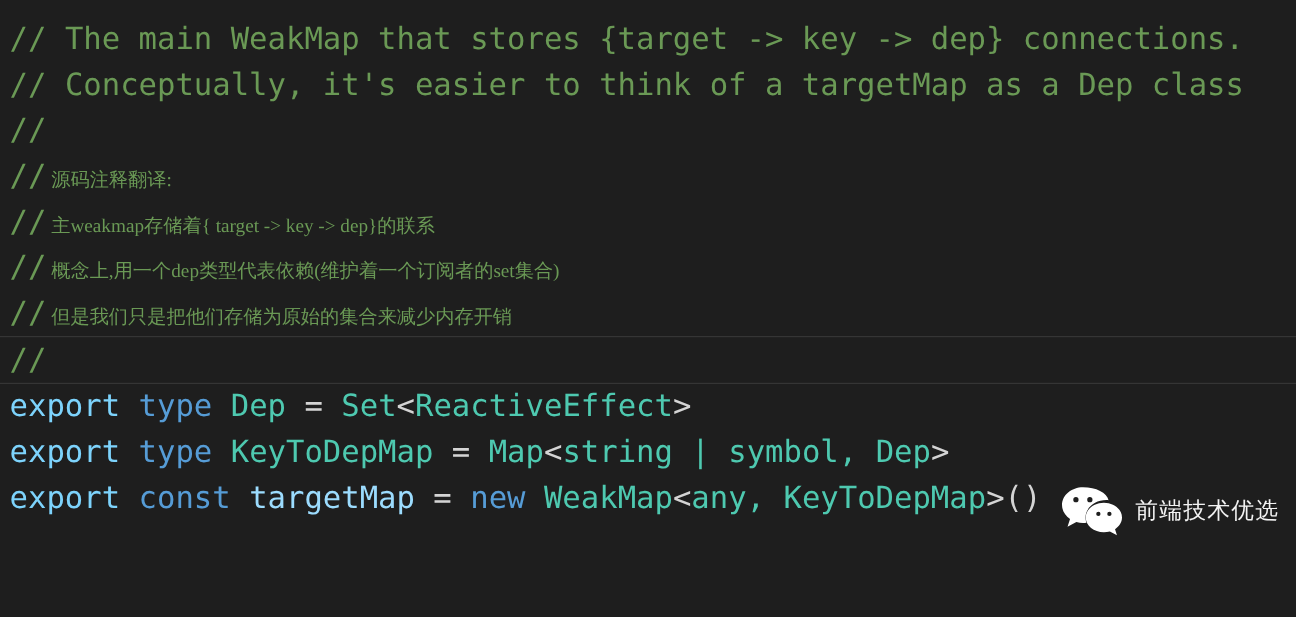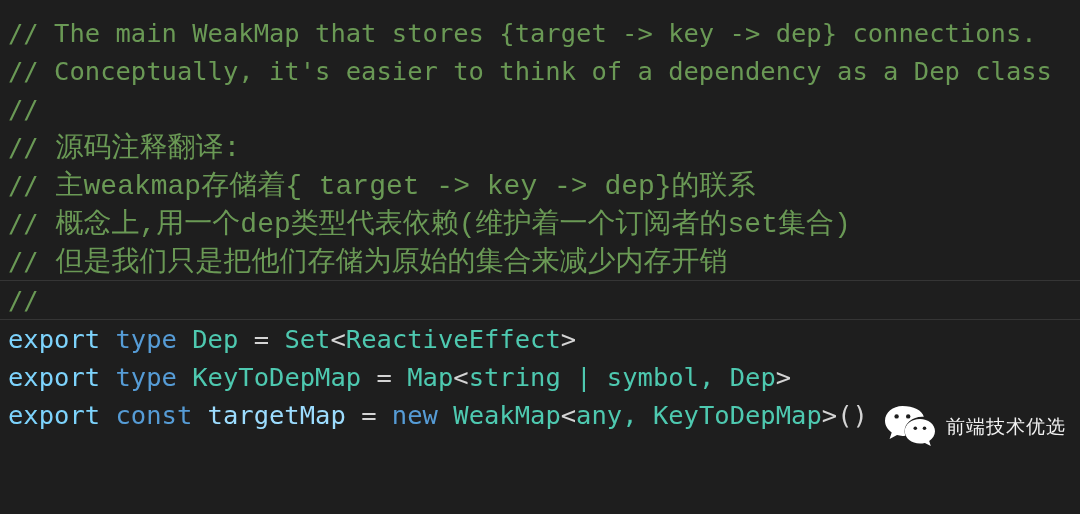--- a/index.html
+++ b/index.html
@@ -44,21 +44,21 @@
   
   .tk-comment   { color: #6a9955; }
   .tk-keyword   { color: #7dd3fc; }   
   .tk-kw2       { color: #569cd6; }   
   .tk-type      { color: #4ec9b0; }   
   .tk-var       { color: #9cdcfe; }   
   .tk-punct     { color: #d4d4d4; }
   .tk-op        { color: #d4d4d4; }
 
   
-  .cjk { font-family: Liberation Mono, monospace; font-size: 28px; }
+  .cjk { font-family: Liberation Serif, serif; font-size: 16px; }
 
   
   #watermark {
     position: absolute;
     right: 14px;
     bottom: 14px;
     display: flex;
     align-items: center;
     gap: 10px;
     pointer-events: none;
@@ -72,21 +72,21 @@
   }
   .wechat-logo { display: block; }
 </style>
 </head>
 <body>
 
 <div id="editor">
 
   <div class="code-line"><span class="tk-comment">//</span><span class="tk-comment"> The main WeakMap that stores {target -&gt; key -&gt; dep} connections.</span></div>
 
-  <div class="code-line"><span class="tk-comment">//</span><span class="tk-comment"> Conceptually, it's easier to think of a dependency as a Dep class</span></div>
+  <div class="code-line"><span class="tk-comment">//</span><span class="tk-comment"> Conceptually, it's easier to think of a targetMap as a Dep class</span></div>
 
 
 
   <div class="code-line"><span class="tk-comment">//</span><span class="tk-comment"></span></div>
 
   <div class="code-line"><span class="tk-comment">//</span><span class="tk-comment cjk"> 源码注释翻译:</span></div>
 
   <div class="code-line"><span class="tk-comment">//</span><span class="tk-comment cjk"> 主weakmap存储着{ target -&gt; key -&gt; dep}的联系</span></div>
 
   <div class="code-line"><span class="tk-comment">//</span><span class="tk-comment cjk"> 概念上,用一个dep类型代表依赖(维护着一个订阅者的set集合)</span></div>

